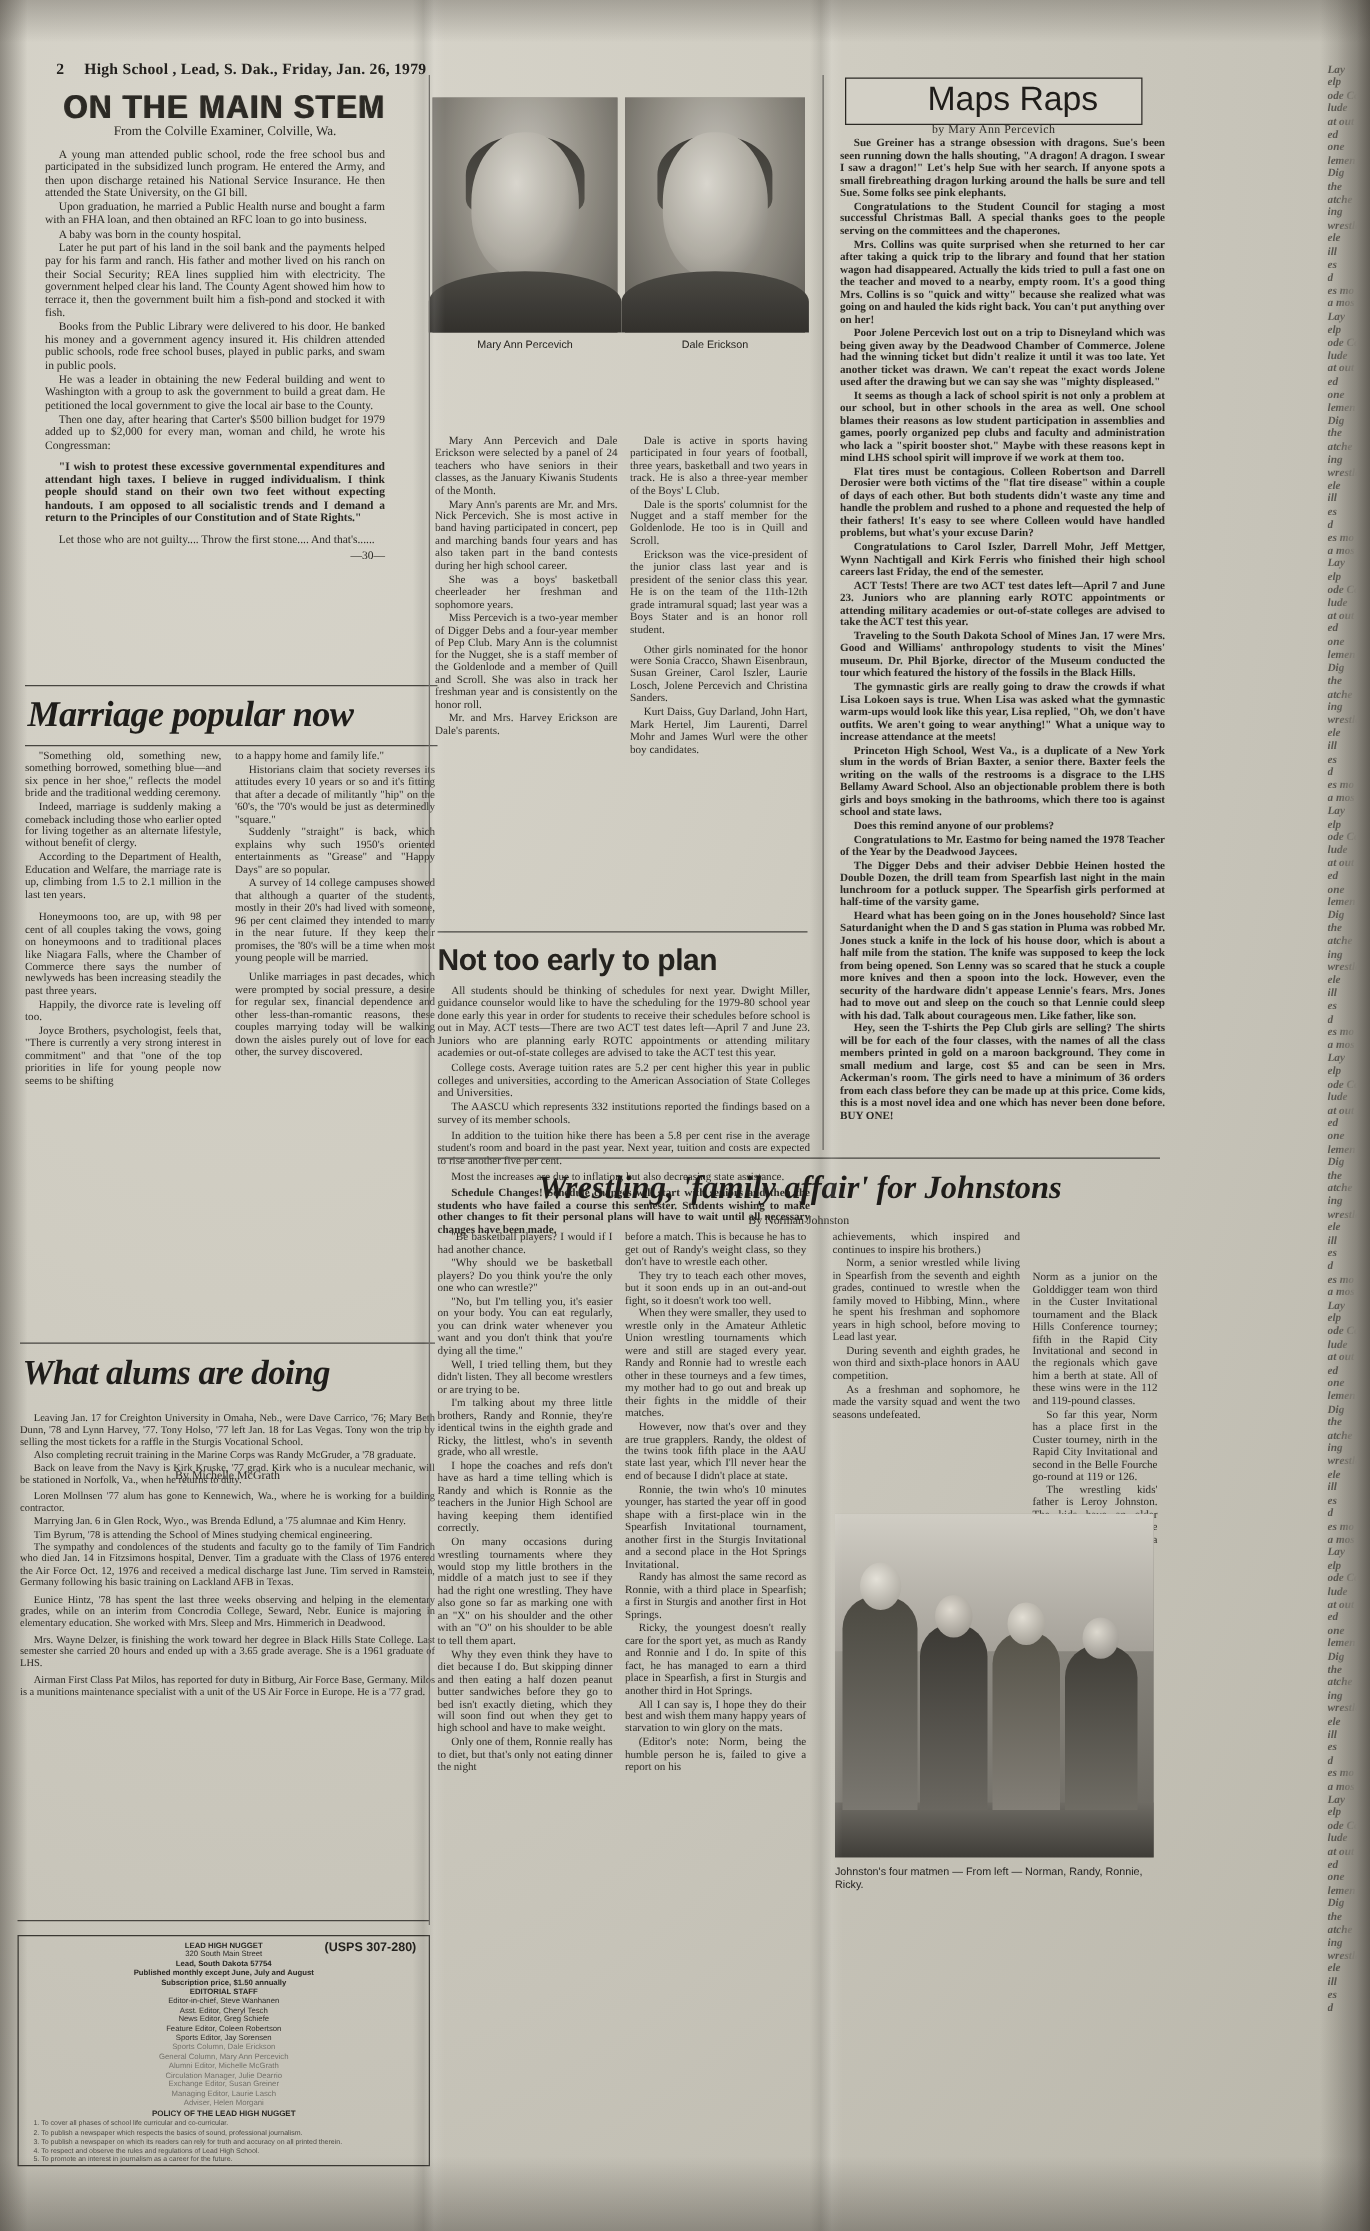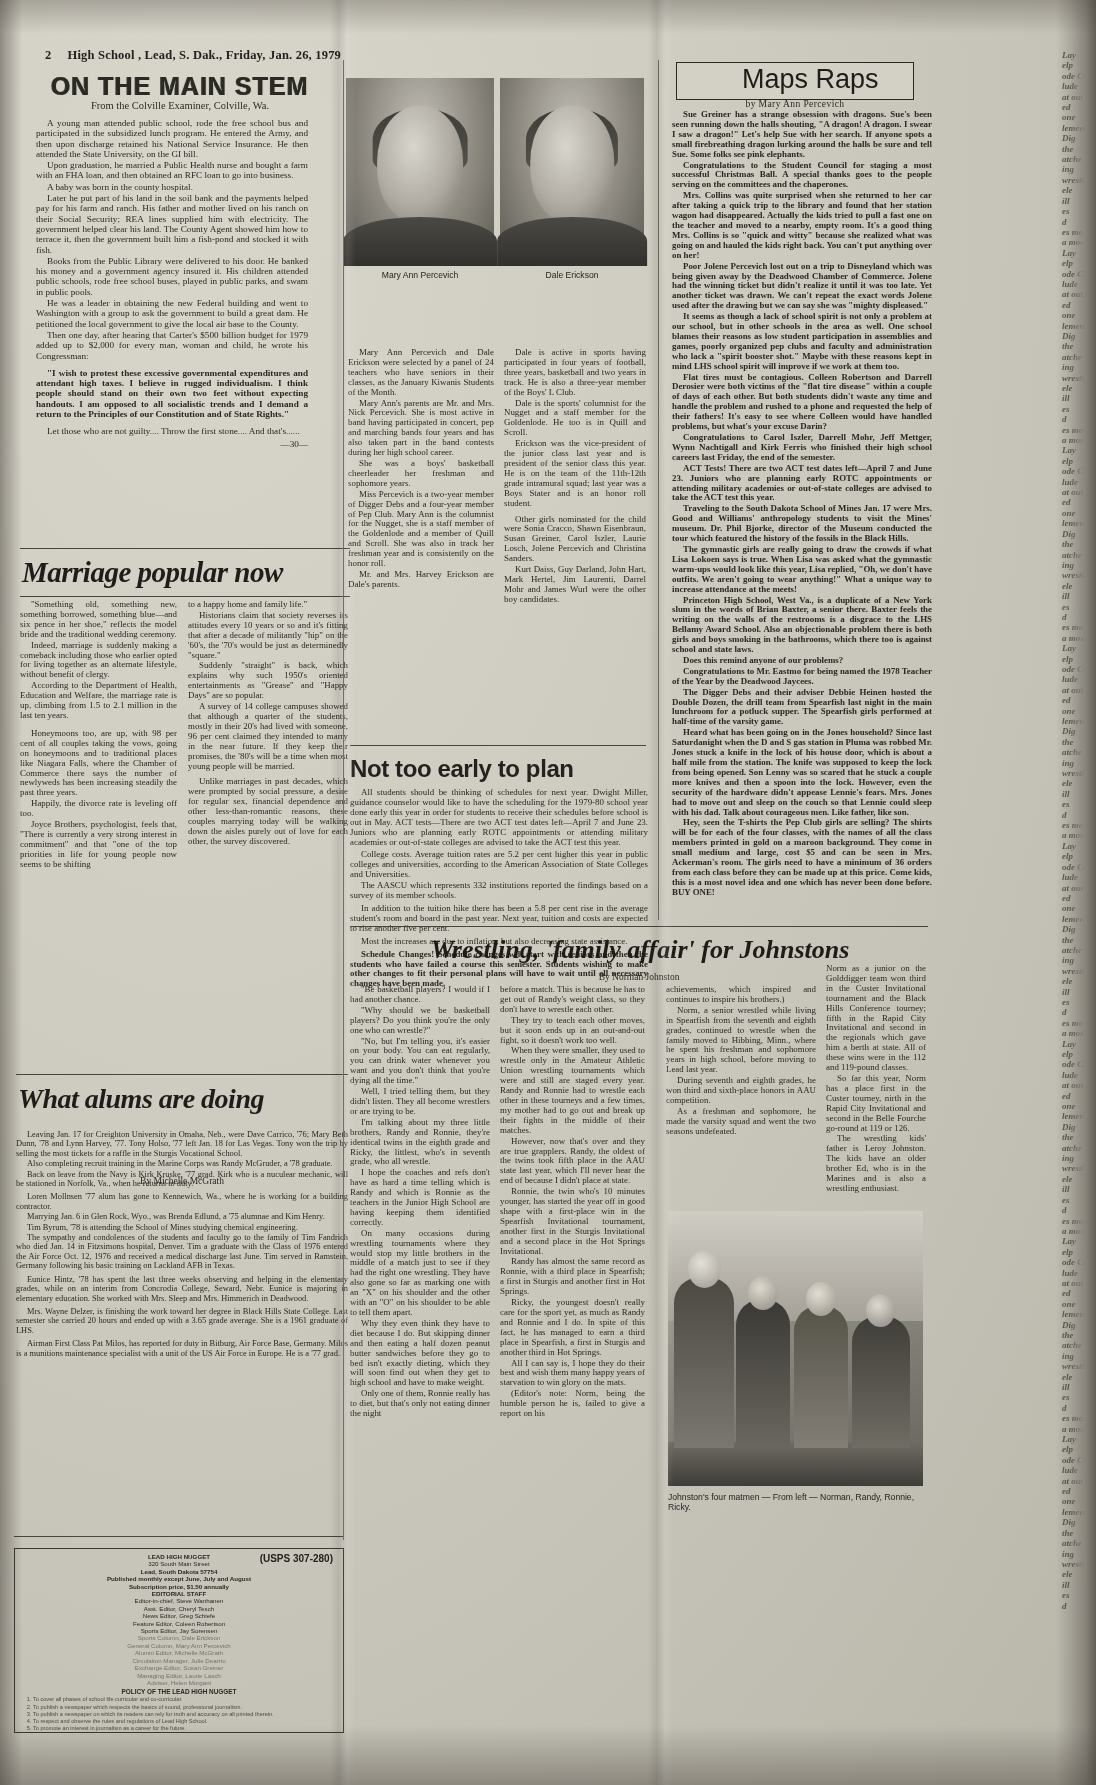--- a/index.html
+++ b/index.html
@@ -301,21 +301,21 @@
     <p>Mary Ann Percevich and Dale Erickson were selected by a panel of 24 teachers who have seniors in their classes, as the January Kiwanis Students of the Month.</p>
     <p>Mary Ann's parents are Mr. and Mrs. Nick Percevich. She is most active in band having participated in concert, pep and marching bands four years and has also taken part in the band contests during her high school career.</p>
     <p>She was a boys' basketball cheerleader her freshman and sophomore years.</p>
     <p>Miss Percevich is a two-year member of Digger Debs and a four-year member of Pep Club. Mary Ann is the columnist for the Nugget, she is a staff member of the Goldenlode and a member of Quill and Scroll. She was also in track her freshman year and is consistently on the honor roll.</p>
     <p>Mr. and Mrs. Harvey Erickson are Dale's parents.</p>
   </div>
   <div class="col body tight" style="left:504px;top:348px;width:142px;">
     <p>Dale is active in sports having participated in four years of football, three years, basketball and two years in track. He is also a three-year member of the Boys' L Club.</p>
     <p>Dale is the sports' columnist for the Nugget and a staff member for the Goldenlode. He too is in Quill and Scroll.</p>
     <p>Erickson was the vice-president of the junior class last year and is president of the senior class this year. He is on the team of the 11th-12th grade intramural squad; last year was a Boys Stater and is an honor roll student.</p>
-    <p style="margin-top:6px;">Other girls nominated for the child were Sonia Cracco, Shawn Eisenbraun, Susan Greiner, Carol Iszler, Laurie Losch, Jolene Percevich and Christina Sanders.</p>
+    <p style="margin-top:6px;">Other girls nominated for the honor were Sonia Cracco, Shawn Eisenbraun, Susan Greiner, Carol Iszler, Laurie Losch, Jolene Percevich and Christina Sanders.</p>
     <p>Kurt Daiss, Guy Darland, John Hart, Mark Hertel, Jim Laurenti, Darrel Mohr and James Wurl were the other boy candidates.</p>
   </div>
 
   <div class="rule" style="left:350px;top:745px;width:296px;"></div>
   <div class="hl-plan">Not too early to plan</div>
   <div class="col body tight" style="left:350px;top:788px;width:298px;">
     <p>All students should be thinking of schedules for next year. Dwight Miller, guidance counselor would like to have the scheduling for the 1979-80 school year done early this year in order for students to receive their schedules before school is out in May. ACT tests—There are two ACT test dates left—April 7 and June 23. Juniors who are planning early ROTC appointments or attending military academies or out-of-state colleges are advised to take the ACT test this year.</p>
     <p style="margin-top:3px;">College costs. Average tuition rates are 5.2 per cent higher this year in public colleges and universities, according to the American Association of State Colleges and Universities.</p>
     <p>The AASCU which represents 332 institutions reported the findings based on a survey of its member schools.</p>
     <p style="margin-top:3px;">In addition to the tuition hike there has been a 5.8 per cent rise in the average student's room and board in the past year. Next year, tuition and costs are expected to rise another five per cent.</p>
@@ -371,21 +371,21 @@
     <p>Ricky, the youngest doesn't really care for the sport yet, as much as Randy and Ronnie and I do. In spite of this fact, he has managed to earn a third place in Spearfish, a first in Sturgis and another third in Hot Springs.</p>
     <p>All I can say is, I hope they do their best and wish them many happy years of starvation to win glory on the mats.</p>
     <p>(Editor's note: Norm, being the humble person he is, failed to give a report on his</p>
   </div>
   <div class="col body tight" style="left:666px;top:985px;width:150px;">
     <p class="noindent">achievements, which inspired and continues to inspire his brothers.)</p>
     <p>Norm, a senior wrestled while living in Spearfish from the seventh and eighth grades, continued to wrestle when the family moved to Hibbing, Minn., where he spent his freshman and sophomore years in high school, before moving to Lead last year.</p>
     <p>During seventh and eighth grades, he won third and sixth-place honors in AAU competition.</p>
     <p>As a freshman and sophomore, he made the varsity squad and went the two seasons undefeated.</p>
   </div>
-  <div class="col body tight" style="left:826px;top:964px;width:100px;font-family:Liberation Serif, serif;">
+  <div class="col body tight" style="left:826px;top:1017px;width:100px;font-family:Liberation Serif, serif;">
     <p class="noindent">Norm as a junior on the Golddigger team won third in the Custer Invitational tournament and the Black Hills Conference tourney; fifth in the Rapid City Invitational and second in the regionals which gave him a berth at state. All of these wins were in the 112 and 119-pound classes.</p>
     <p>So far this year, Norm has a place first in the Custer tourney, nirth in the Rapid City Invitational and second in the Belle Fourche go-round at 119 or 126.</p>
     <p>The wrestling kids' father is Leroy Johnston. The kids have an older brother Ed, who is in the Marines and is also a wrestling enthusiast.</p>
   </div>
 
   <div class="photo-group">
     <div class="bg"></div>
     <div class="floor"></div>
     <div class="kid" style="left:6px;bottom:14%;width:60px;height:62%;background:linear-gradient(180deg,#4b4941,#7a7770);"></div>
     <div class="head" style="left:20px;bottom:72%;width:33px;height:38px;background:radial-gradient(circle at 40% 35%,#e4e1d8,#9b978e);"></div>

